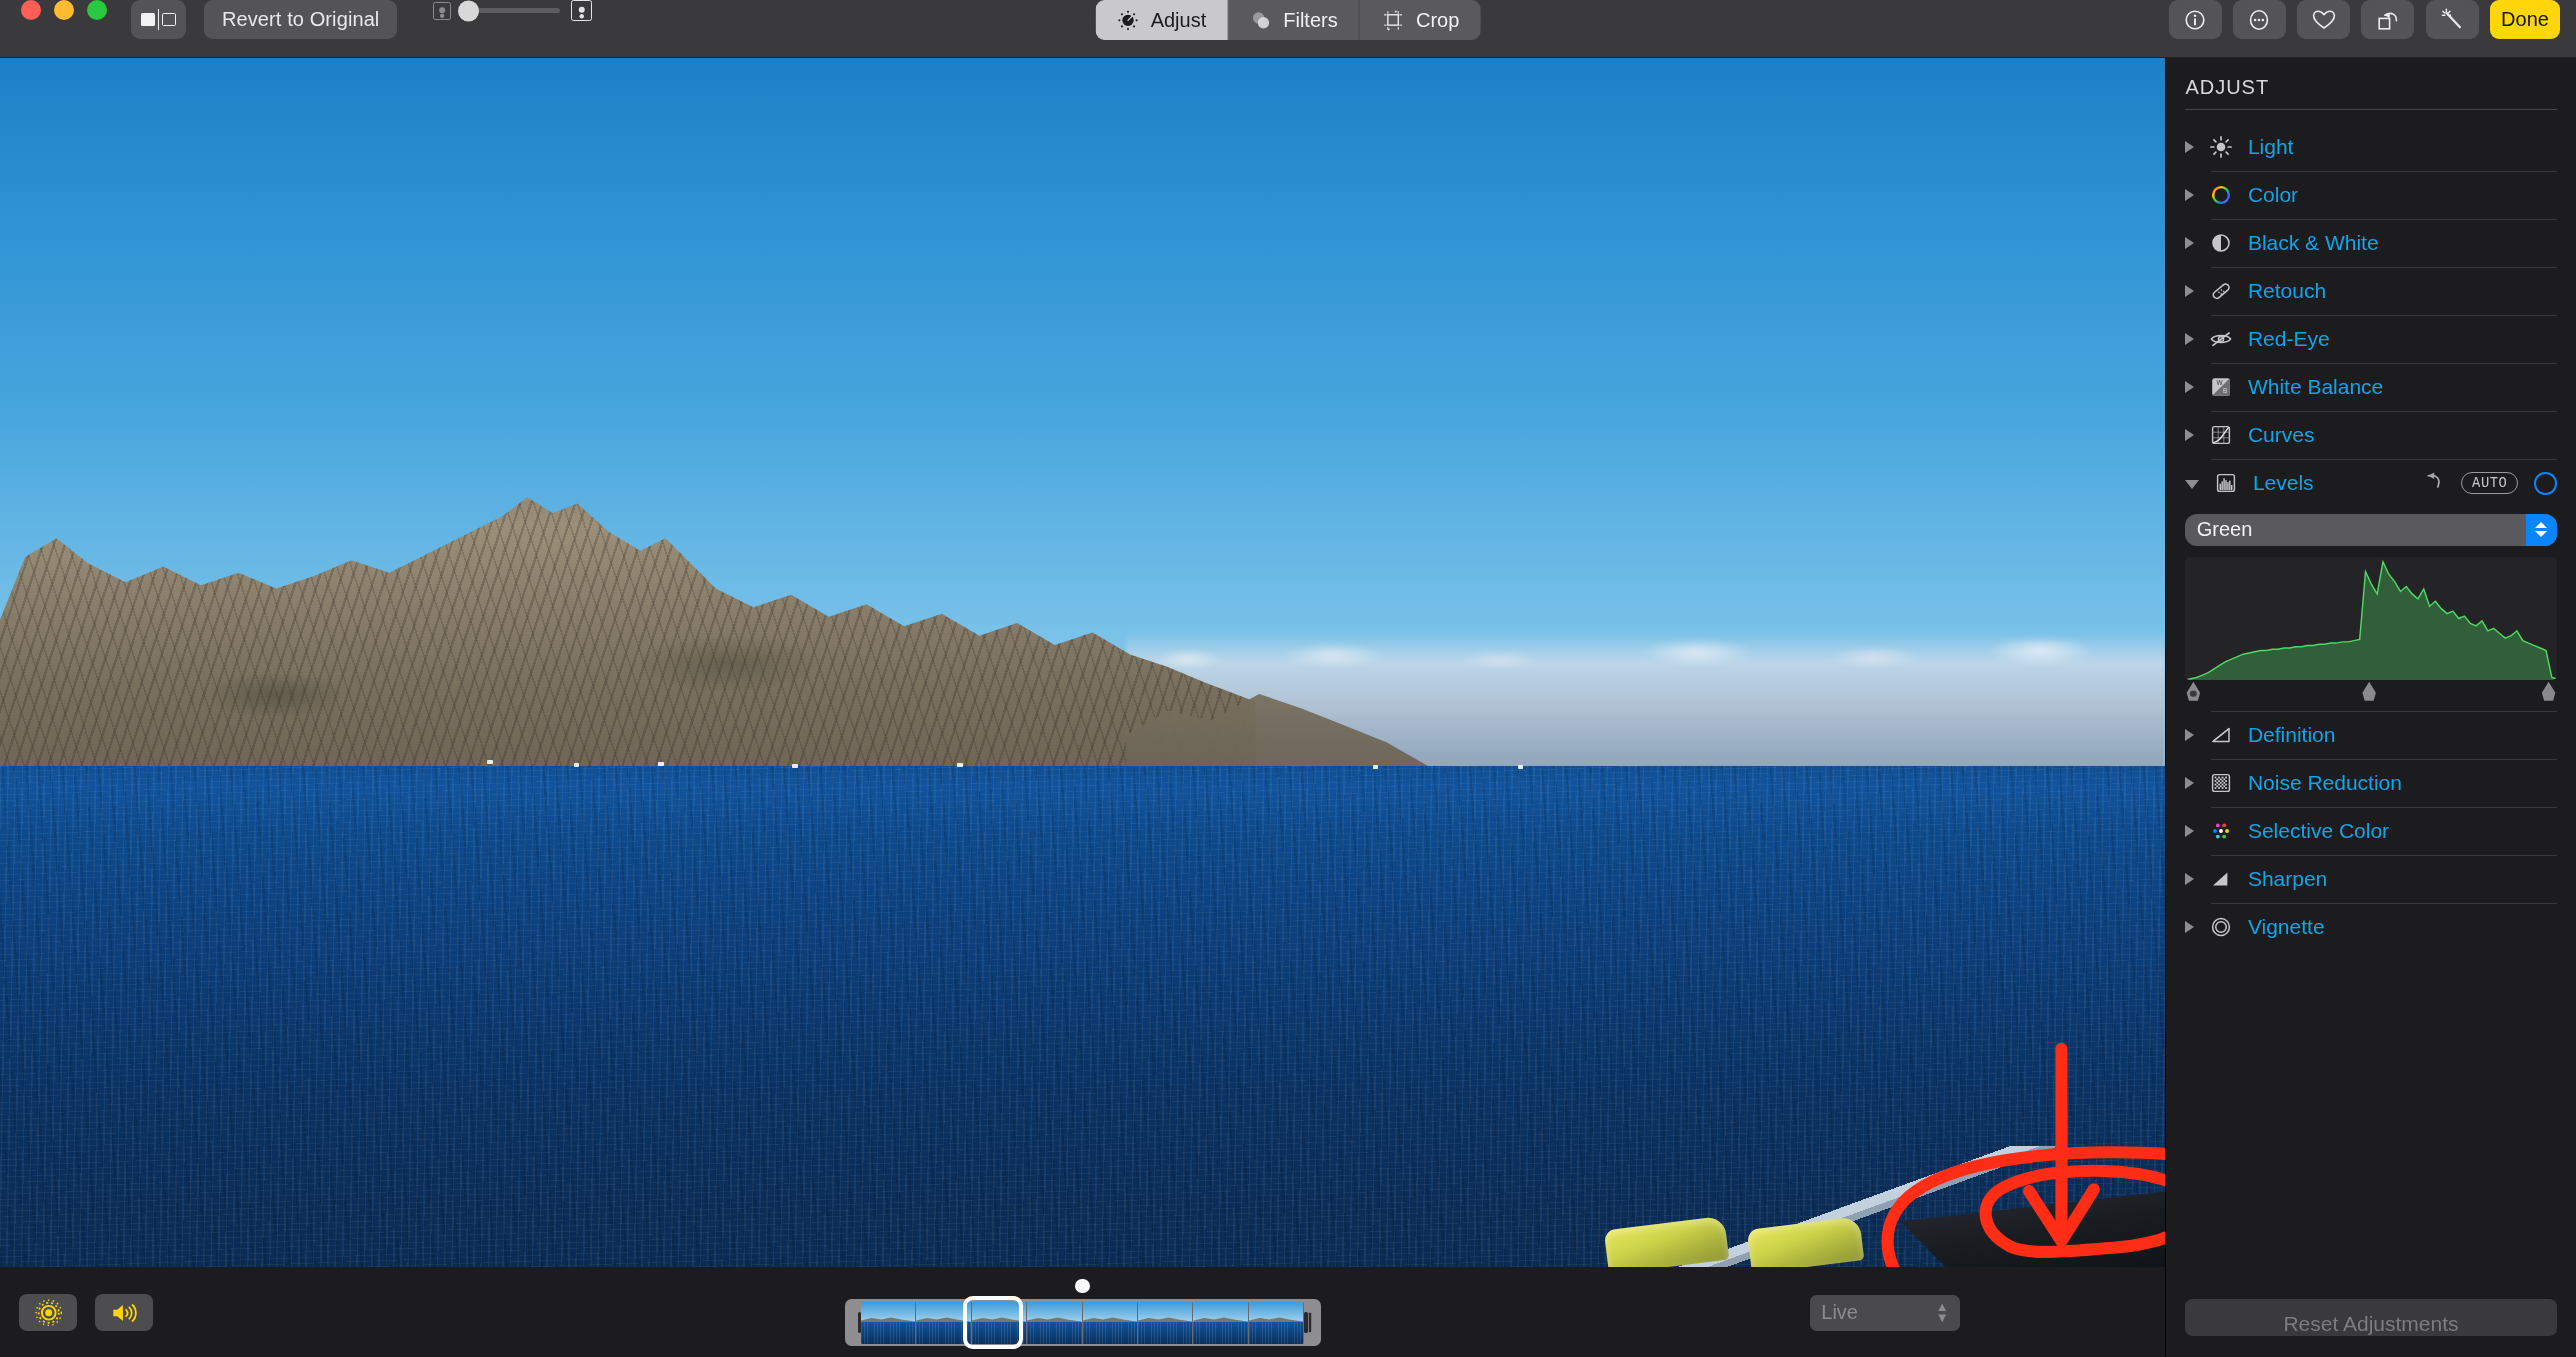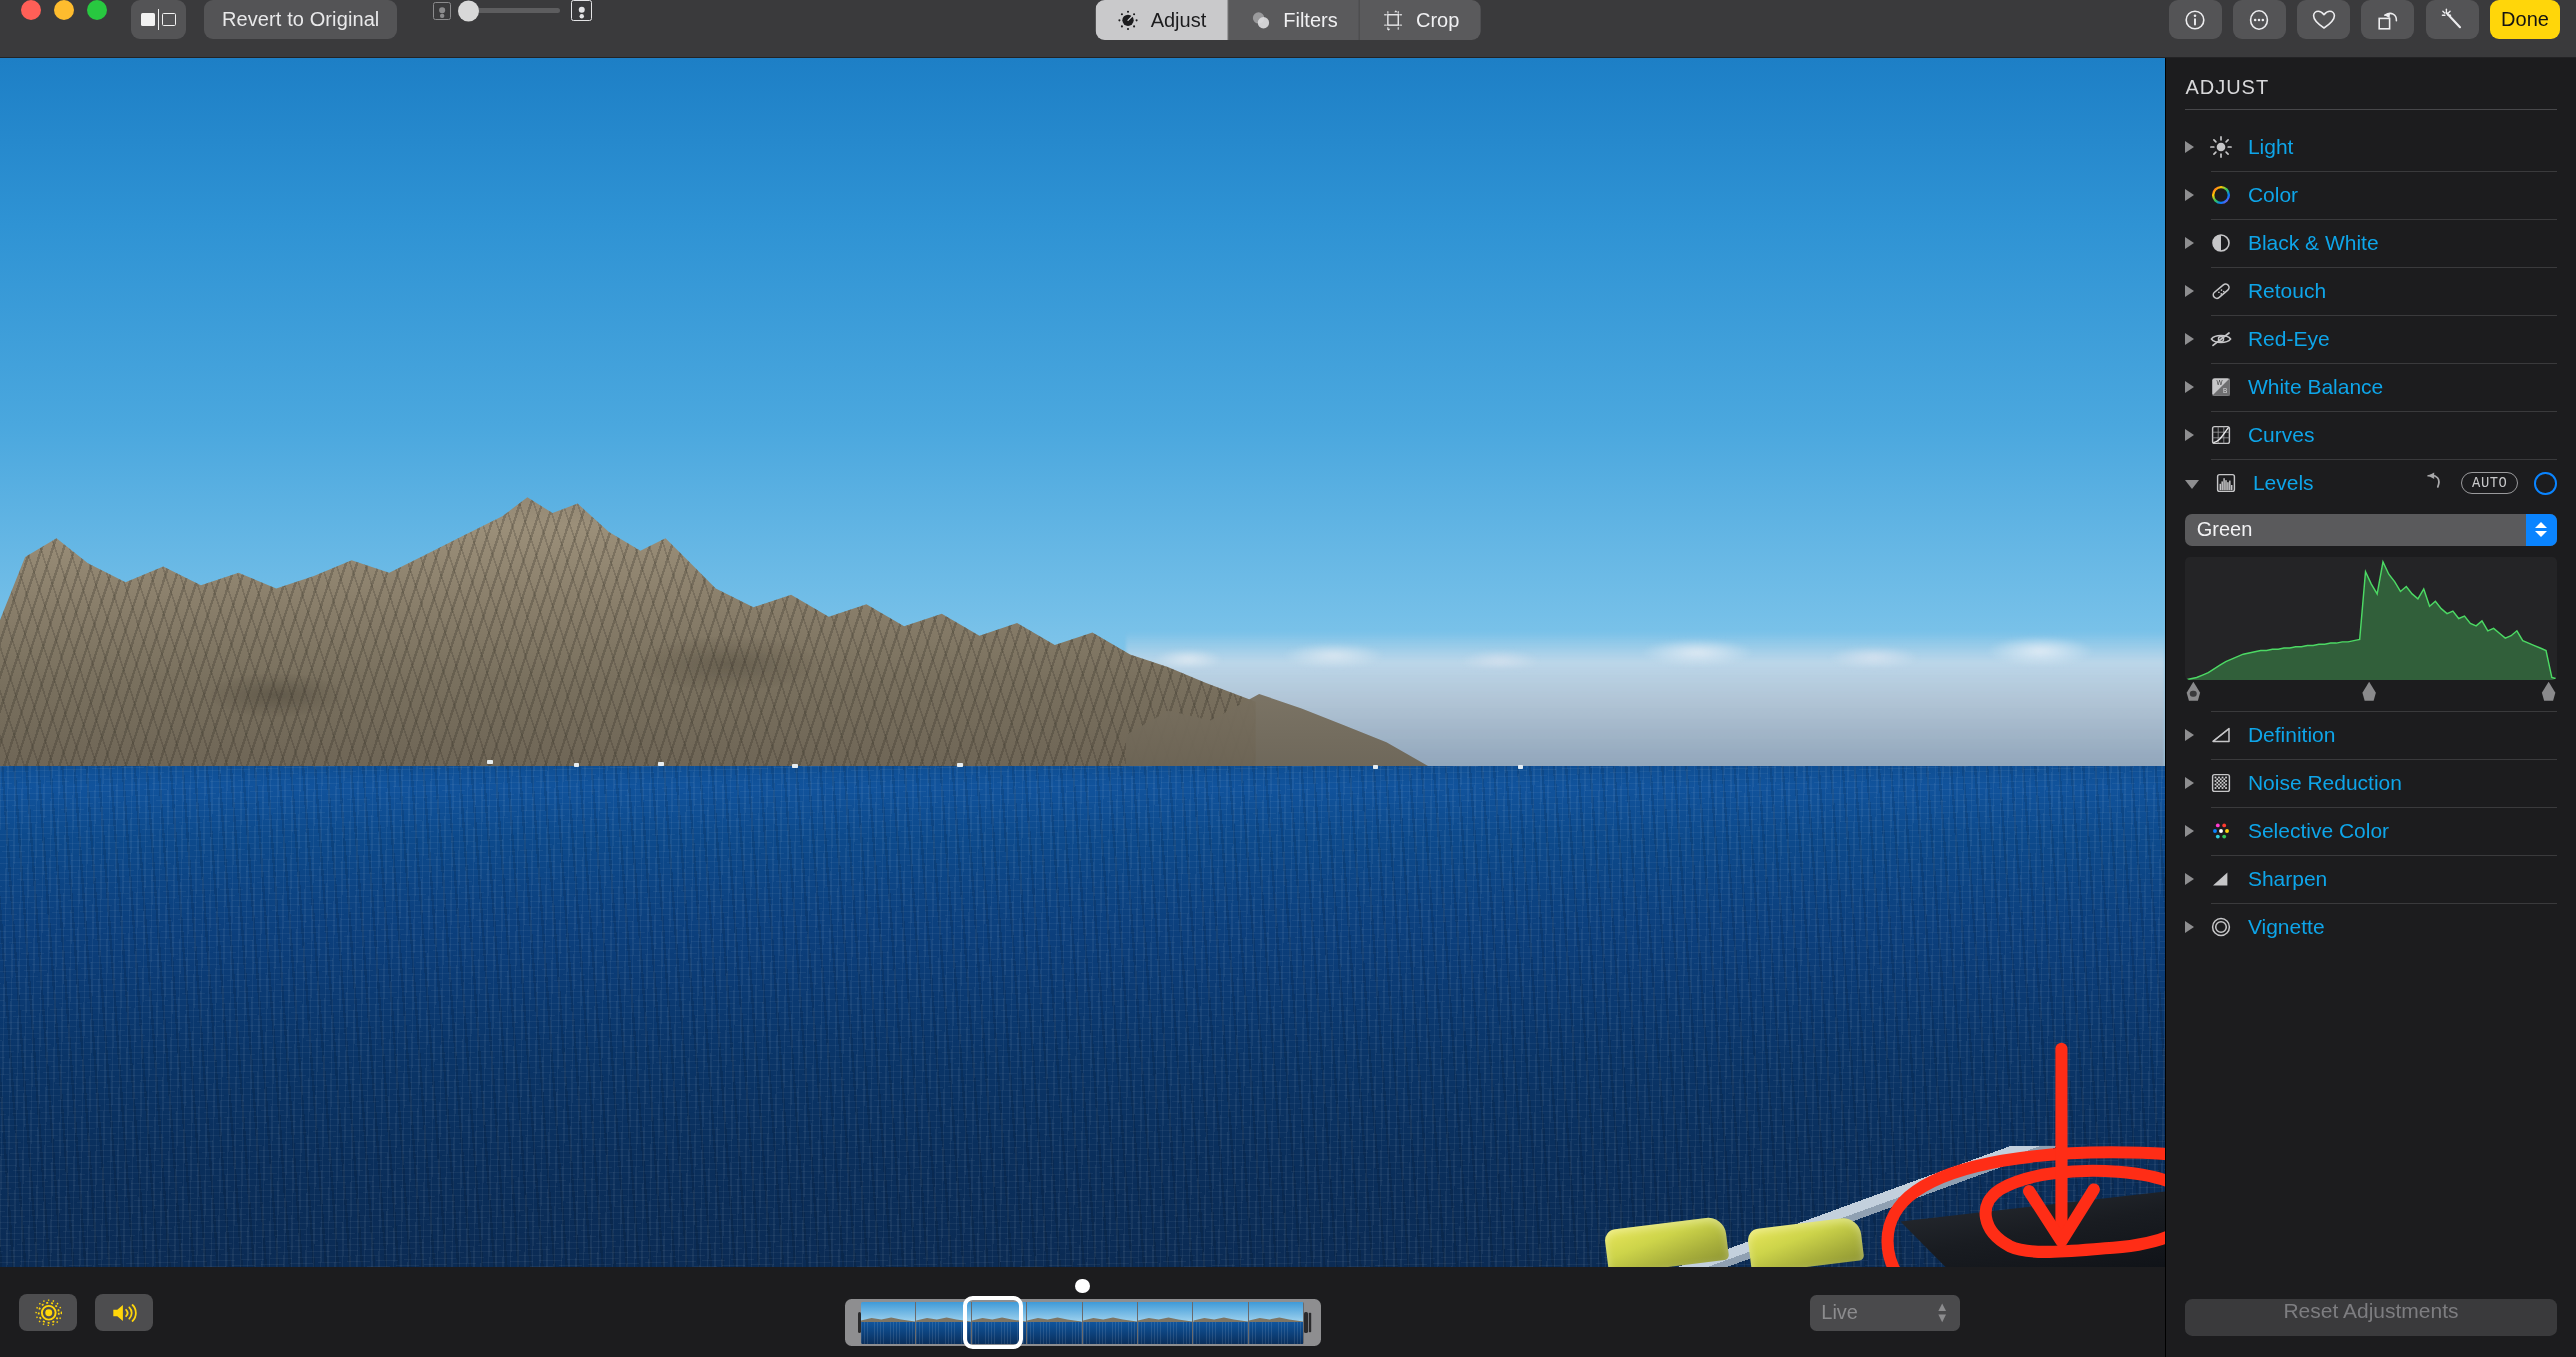--- a/index.html
+++ b/index.html
@@ -247,21 +247,21 @@
   .row-ctl { margin-left: auto; display: flex; align-items: center; gap: 16px; }
   .auto-pill {
     border: 1.6px solid #9a9a9c; border-radius: 11.3px; color: #c8c8ca;
     font-size: 13.8px; padding: 2.4px 9.7px; letter-spacing: 0.5px; font-family: Liberation Mono, monospace;
   }
   .blue-ring { width: 22.7px; height: 22.7px; border-radius: 50%; border: 2.4px solid #0a84ff; }
 
   
   .levels-panel { padding: 6.5px 19.4px 8px 19.4px; }
   .lvl-select {
-    width: 100%; height: 32px; background: #5a5a5c; border-radius: 7px;
+    width: 100%; height: 32px; background: #5a5a5c; border-radius: 12px;
     display: flex; align-items: center; justify-content: space-between;
     color: #f2f2f4; font-size: 20px; padding-left: 11.3px; overflow: hidden;
   }
   .lvl-stepper {
     width: 31px; height: 32px; background: #0a84ff; display: flex;
     flex-direction: column; align-items: center; justify-content: center; gap: 3.2px;
     color: #fff;
   }
   .chev { width: 0; height: 0; border-left: 6.5px solid transparent; border-right: 6.5px solid transparent; }
   .chev.up { border-bottom: 6.5px solid #fff; }
@@ -274,21 +274,21 @@
     clip-path: polygon(50% 0%, 92% 55%, 78% 95%, 22% 95%, 8% 55%);
   }
   .drop.black::after {
     content:''; position: absolute; left: 50%; top: 60%; transform: translate(-50%,-50%);
     width: 6.5px; height: 6.5px; border-radius: 50%; background: #3a3a3c;
   }
 
   .reset-wrap { padding: 0 19.4px 21px 19.4px; }
   .reset-btn {
     width: 100%; height: 37px; background: #3a3a3c; border-radius: 7.3px;
-    color: #7d7d80; font-size: 21px; display: flex; align-items: flex-start; justify-content: center;
+    color: #7d7d80; font-size: 21px; display: flex; align-items: flex-end; justify-content: center;
   }
 </style>
 </head>
 <body>
 
 <div class="app">
 
   <div class="titlebar">
     <div class="traffic">
       <div class="tl red"></div>

